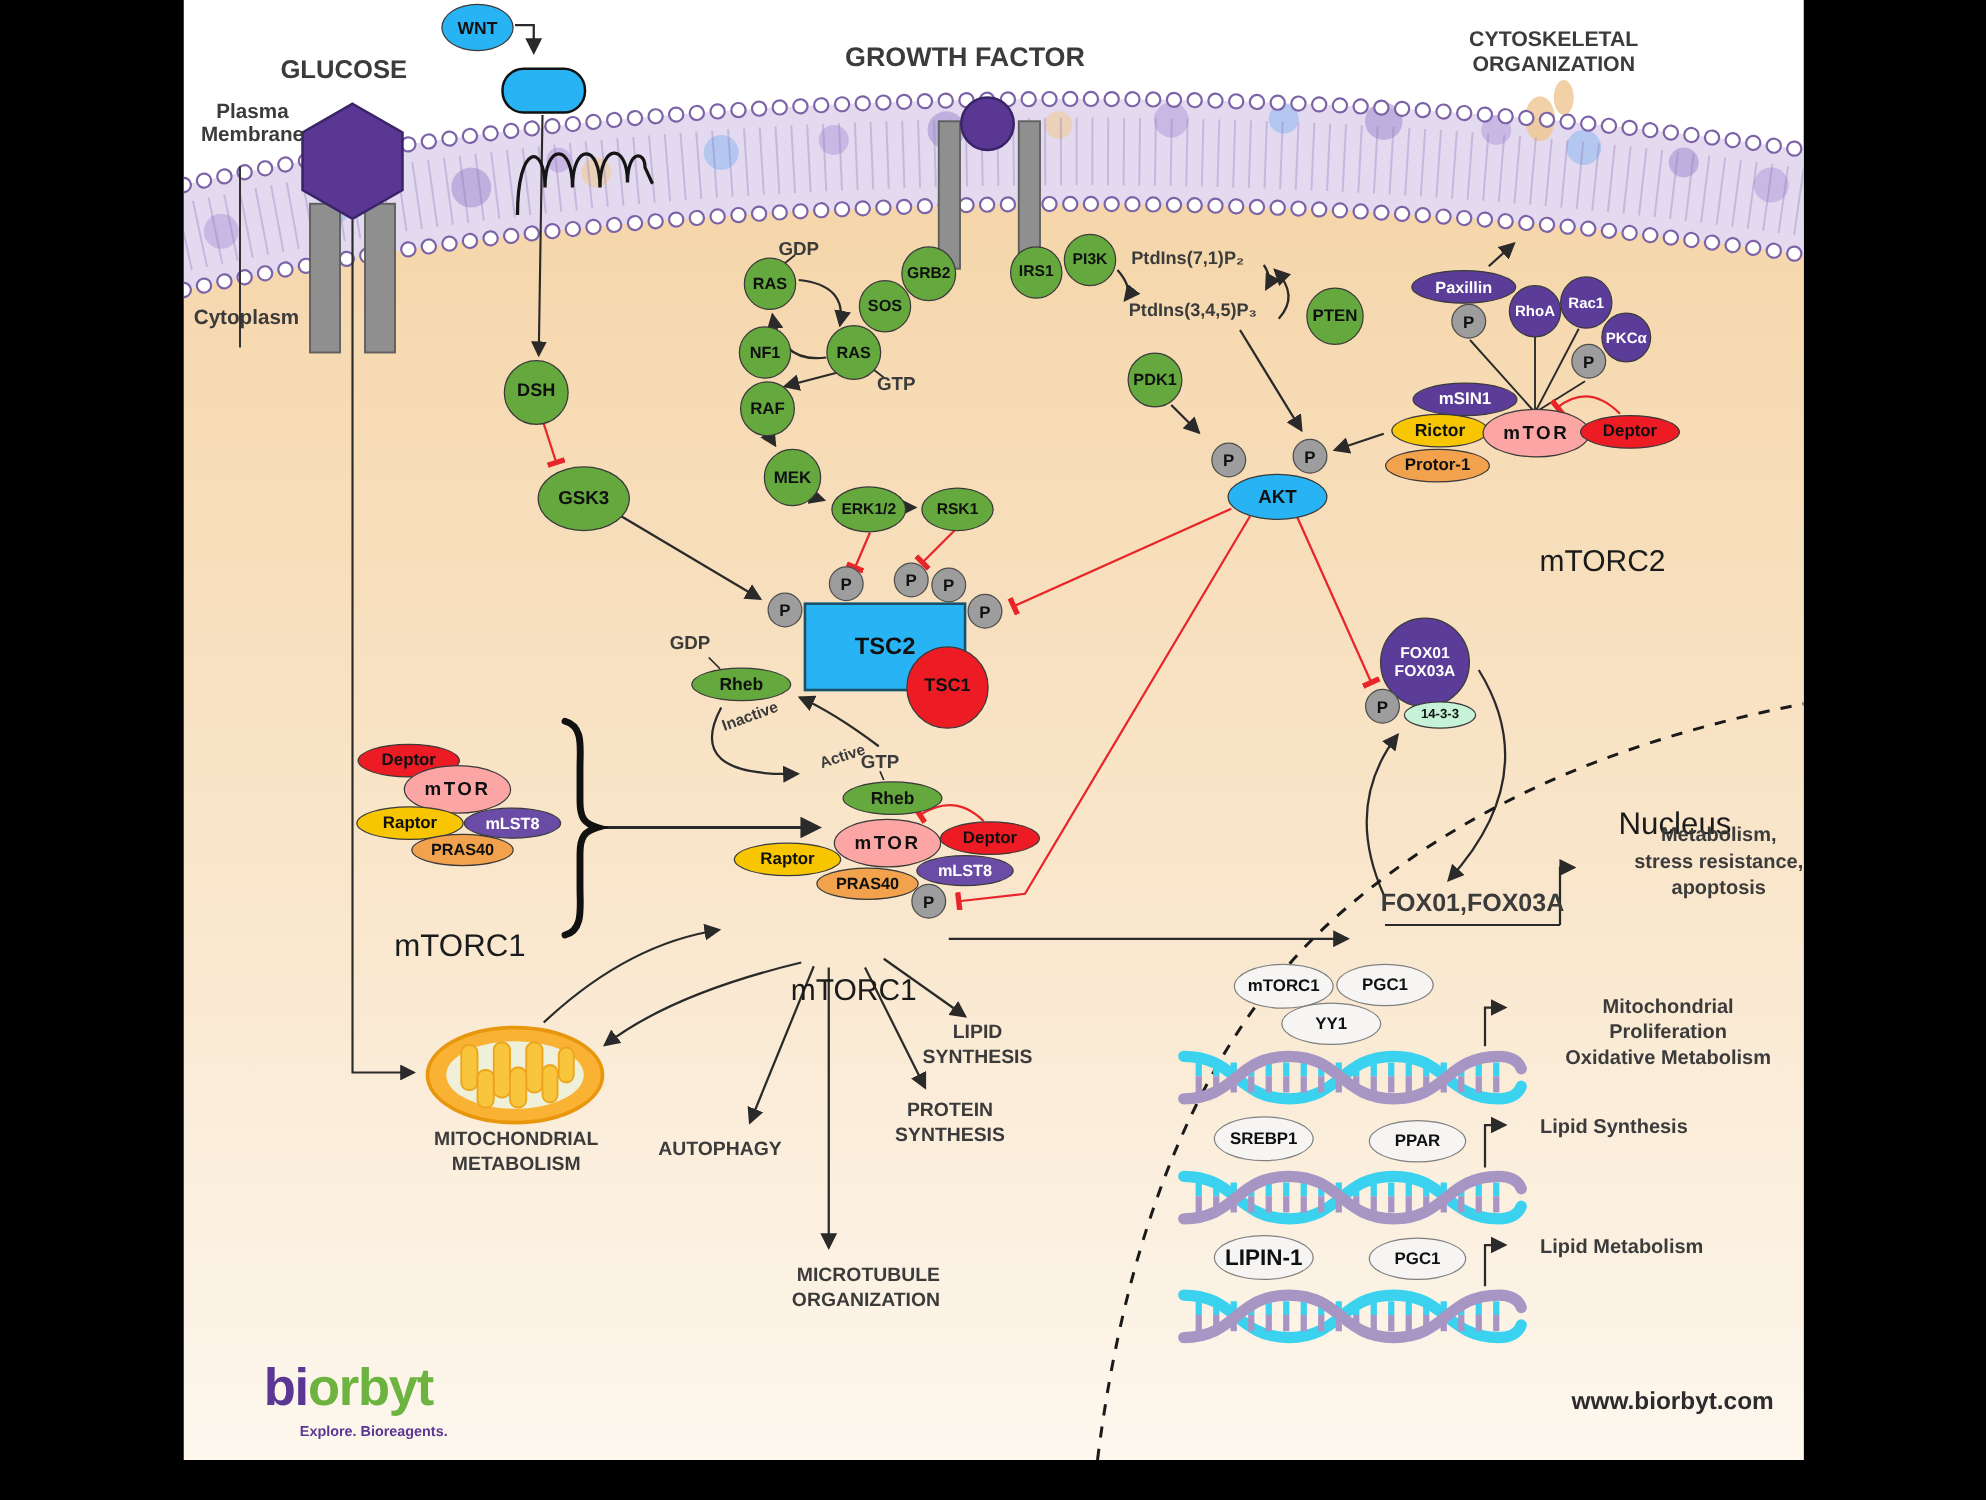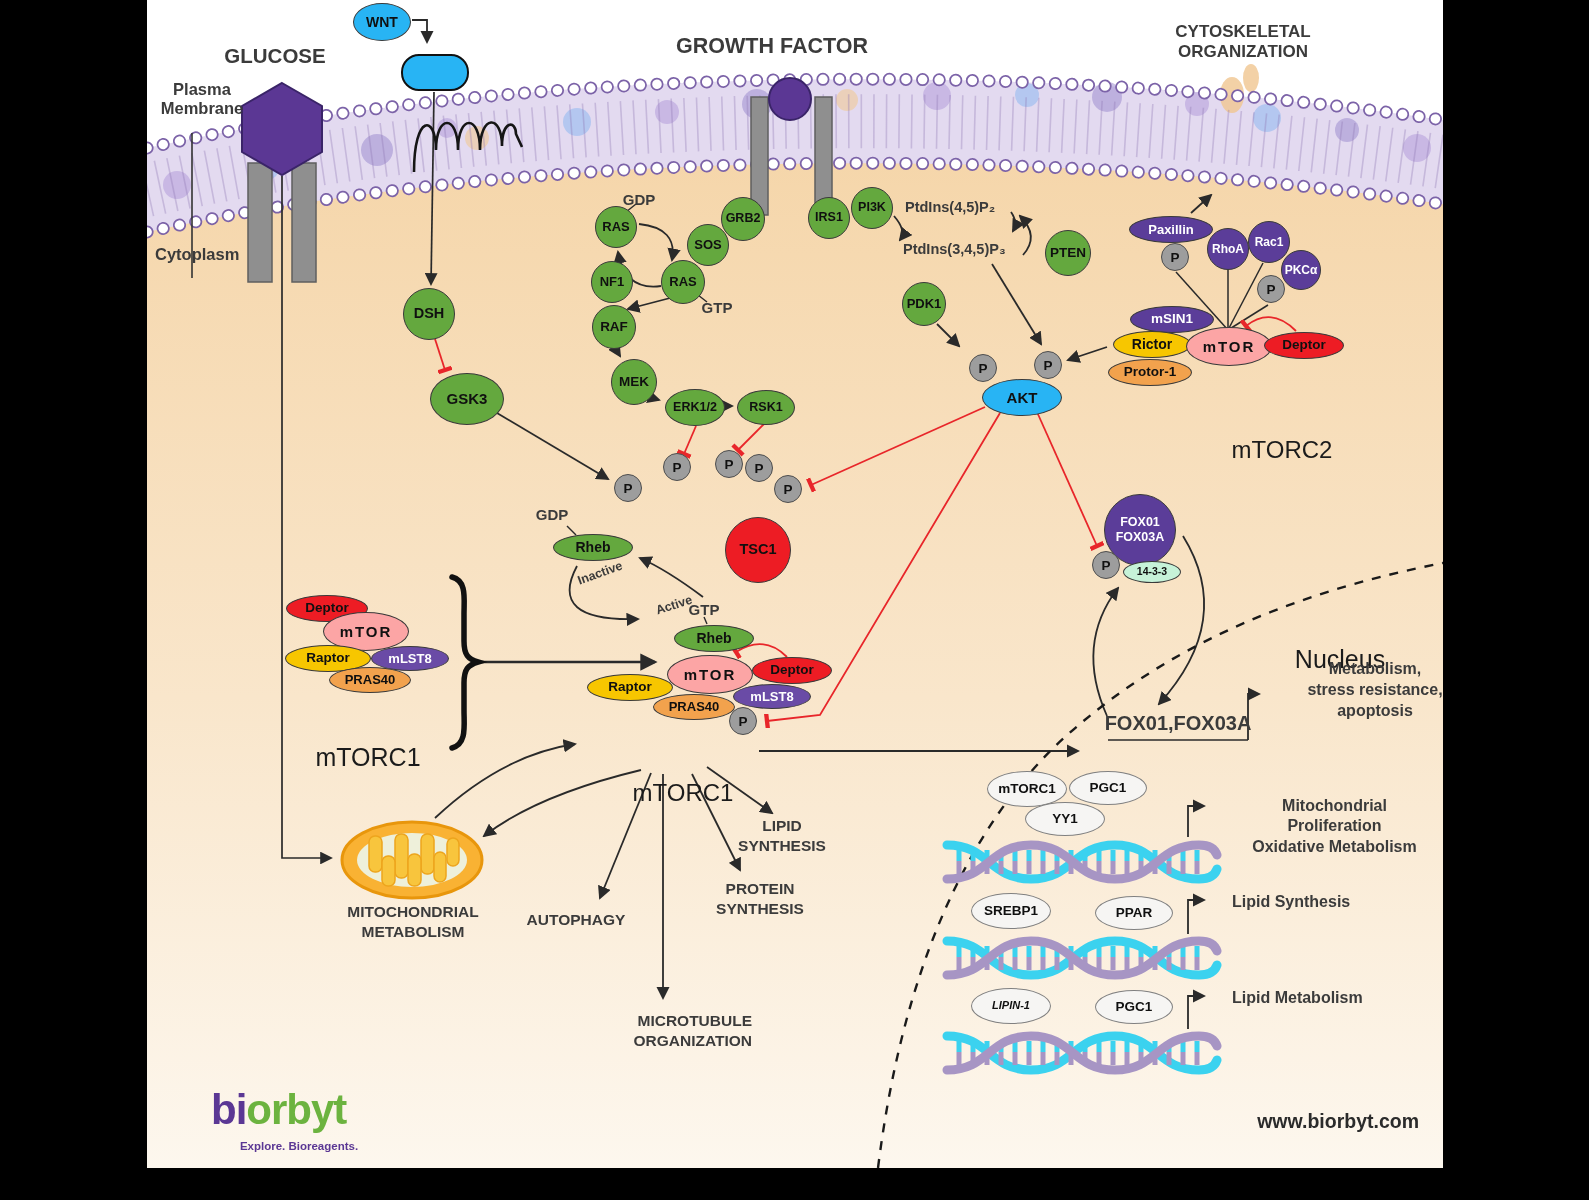--- a/index.html
+++ b/index.html
@@ -195,21 +195,21 @@
   <div class="lbl ctr plain" style="left:156px;top:700px;width:130px;font-size:25px;">mTORC1</div>
   <div class="lbl ctr plain" style="left:471px;top:736px;width:130px;font-size:24px;">mTORC1</div>
 
   <div class="lbl ctr" style="left:470px;top:191px;width:44px;font-size:15px;">GDP</div>
   <div class="lbl ctr" style="left:548px;top:299px;width:44px;font-size:15px;">GTP</div>
   <div class="lbl ctr" style="left:383px;top:506px;width:44px;font-size:15px;">GDP</div>
   <div class="lbl ctr" style="left:535px;top:601px;width:44px;font-size:15px;">GTP</div>
   <div class="lbl ctr" style="left:420px;top:566px;width:66px;font-size:12.5px;transform:rotate(-20deg);">Inactive</div>
   <div class="lbl ctr" style="left:500px;top:598px;width:54px;font-size:12.5px;transform:rotate(-18deg);">Active</div>
 
-  <div class="lbl" style="left:758px;top:199px;width:150px;font-size:14.5px;">PtdIns(4,5)P₂</div>
+  <div class="lbl" style="left:758px;top:199px;width:150px;font-size:14.5px;">PtdIns(7,1)P₂</div>
   <div class="lbl" style="left:756px;top:241px;width:160px;font-size:14.5px;">PtdIns(3,4,5)P₃</div>
 
   <div class="lbl ctr" style="left:949px;top:712px;width:164px;font-size:20px;font-weight:600;">FOX01,FOX03A</div>
   <div class="lbl pre" style="left:1133px;top:658px;width:190px;font-size:16px;line-height:1.32;">Metabolism,
 stress resistance,
 apoptosis</div>
 
   <div class="lbl pre" style="left:1085px;top:796px;width:205px;font-size:16px;line-height:1.28;">Mitochondrial
 Proliferation
 Oxidative Metabolism</div>
@@ -237,20 +237,21 @@
   <div class="node green" style="left:445px;top:305px;width:44px;height:44px;font-size:13.5px;">RAF</div>
   <div class="node green" style="left:464px;top:359px;width:46px;height:46px;font-size:13.5px;">MEK</div>
   <div class="node green" style="left:518px;top:389px;width:60px;height:37px;font-size:12.5px;">ERK1/2</div>
   <div class="node green" style="left:590px;top:390px;width:58px;height:35px;font-size:12.5px;">RSK1</div>
   <div class="node green" style="left:661px;top:197px;width:42px;height:42px;font-size:12.5px;">IRS1</div>
   <div class="node green" style="left:704px;top:187px;width:42px;height:42px;font-size:12.5px;">PI3K</div>
   <div class="node green" style="left:755px;top:282px;width:44px;height:44px;font-size:13px;">PDK1</div>
   <div class="node green" style="left:898px;top:230px;width:46px;height:46px;font-size:13.5px;">PTEN</div>
   <div class="node blue" style="left:835px;top:379px;width:80px;height:37px;font-size:15px;">AKT</div>
 
+  <div class="node blue" style="left:496px;top:482px;width:130px;height:71px;border-radius:0;border:2px solid #1e4f63;font-size:19px;">TSC2</div>
   <div class="node redb" style="left:578px;top:517px;width:66px;height:66px;font-size:14.5px;">TSC1</div>
   <div class="node green" style="left:406px;top:534px;width:80px;height:27px;font-size:14px;">Rheb</div>
   <div class="node green" style="left:527px;top:625px;width:80px;height:27px;font-size:14px;">Rheb</div>
 
   <div class="node yellow" style="left:440px;top:674px;width:86px;height:27px;font-size:13.5px;">Raptor</div>
   <div class="node redb" style="left:605px;top:657px;width:80px;height:27px;font-size:13.5px;">Deptor</div>
   <div class="node mint" style="left:520px;top:655px;width:86px;height:39px;font-size:15px;">mTOR</div>
   <div class="node purple2" style="left:586px;top:684px;width:78px;height:25px;font-size:13px;">mLST8</div>
   <div class="node orange" style="left:506px;top:694px;width:82px;height:26px;font-size:13px;">PRAS40</div>
 
@@ -272,21 +273,21 @@
 
   <div class="node purple pre" style="left:957px;top:494px;width:72px;height:72px;font-size:12.5px;line-height:1.2;">FOX01
 FOX03A</div>
   <div class="node" style="left:976px;top:561px;width:58px;height:22px;background:#c6f2d8;font-size:10.5px;border-width:1.5px;">14-3-3</div>
 
   <div class="node whiteov" style="left:840px;top:771px;width:80px;height:36px;font-size:13.5px;">mTORC1</div>
   <div class="node whiteov" style="left:922px;top:771px;width:78px;height:34px;font-size:13.5px;">PGC1</div>
   <div class="node whiteov" style="left:878px;top:802px;width:80px;height:34px;font-size:13.5px;">YY1</div>
   <div class="node whiteov" style="left:824px;top:893px;width:80px;height:36px;font-size:13.5px;">SREBP1</div>
   <div class="node whiteov" style="left:948px;top:896px;width:78px;height:34px;font-size:13.5px;">PPAR</div>
-  <div class="node whiteov" style="left:824px;top:988px;width:80px;height:36px;font-size:11px;font-style:italic;">LIPIN-1</div>
+  <div class="node whiteov" style="left:824px;top:988px;width:80px;height:36px;font-size:18px;">LIPIN-1</div>
   <div class="node whiteov" style="left:948px;top:990px;width:78px;height:34px;font-size:13.5px;">PGC1</div>
 
   <div class="p-badge" style="left:467px;top:474px;">P</div>
   <div class="p-badge" style="left:516px;top:453px;">P</div>
   <div class="p-badge" style="left:568px;top:450px;">P</div>
   <div class="p-badge" style="left:598px;top:454px;">P</div>
   <div class="p-badge" style="left:627px;top:475px;">P</div>
   <div class="p-badge" style="left:822px;top:354px;">P</div>
   <div class="p-badge" style="left:887px;top:351px;">P</div>
   <div class="p-badge" style="left:1014px;top:243px;">P</div>

